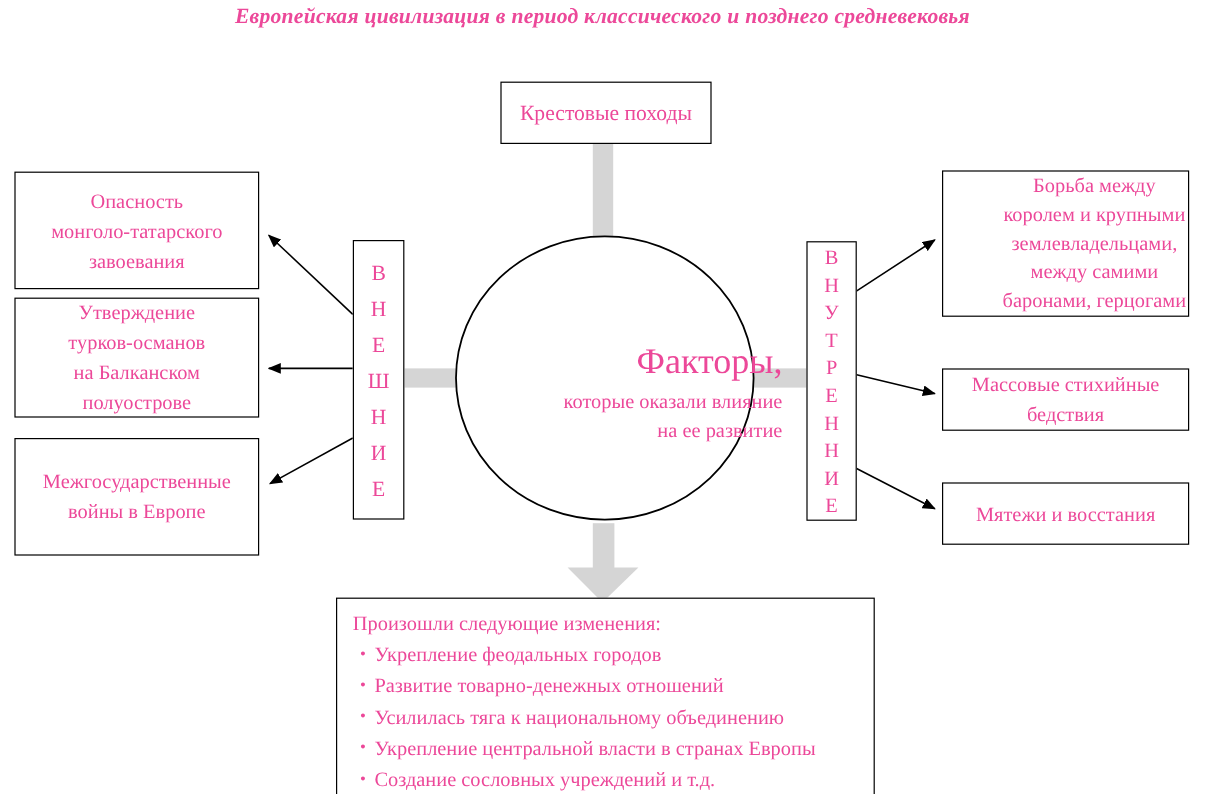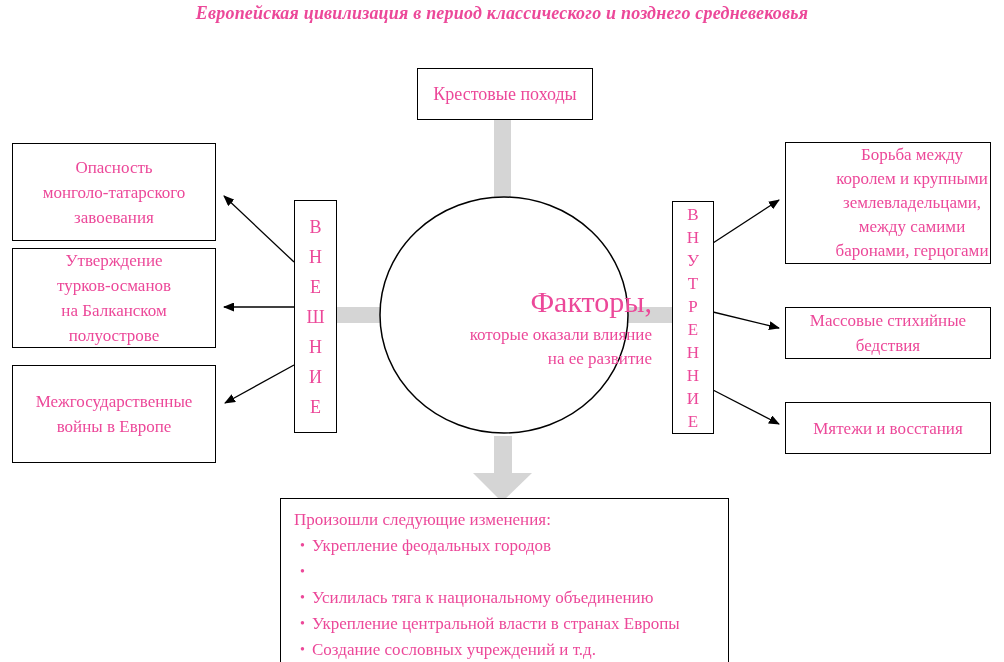--- a/index.html
+++ b/index.html
@@ -180,20 +180,21 @@
 
   <div class="bottom-box">
     <p class="bottom-heading">Произошли следующие изменения:</p>
     <ul class="change-list">
       <li>
         <span class="bullet">•</span>
         <span>Укрепление феодальных городов</span>
       </li>
       <li>
         <span class="bullet">•</span>
+        <span>Развитие товарно-денежных отношений</span>
       </li>
       <li>
         <span class="bullet">•</span>
         <span>Усилилась тяга к национальному объединению</span>
       </li>
       <li>
         <span class="bullet">•</span>
         <span>Укрепление центральной власти в странах Европы</span>
       </li>
       <li>

